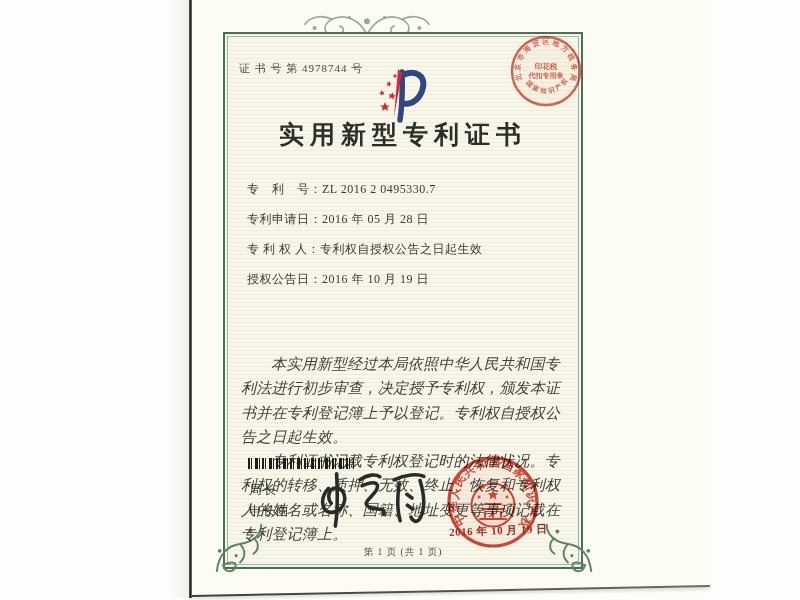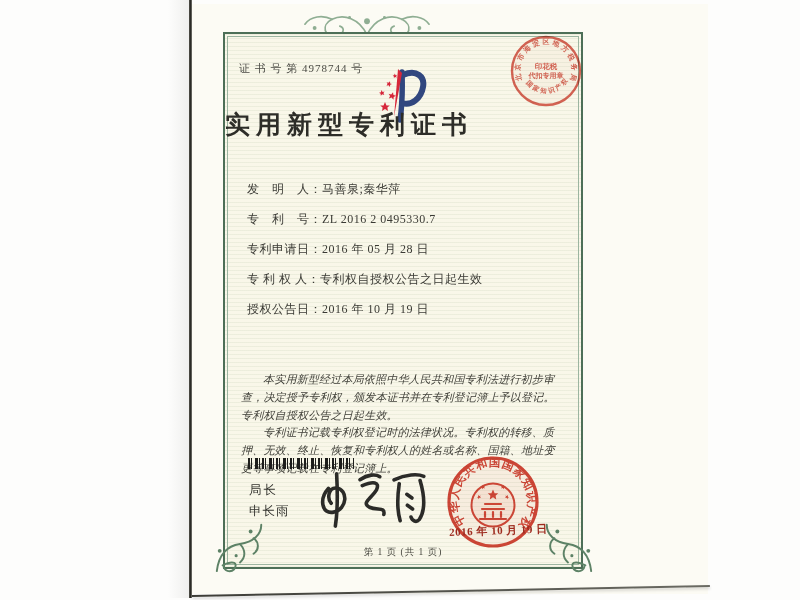--- a/index.html
+++ b/index.html
@@ -20,30 +20,30 @@
          border:2px solid #4d6f57;background-color:#f9f7e9;
          background-image:repeating-linear-gradient(180deg,rgba(128,152,112,0.10) 0 1px,rgba(0,0,0,0) 1px 4px);}
   .frame-inner{position:absolute;inset:2px;border:1px solid #9cb5a0;pointer-events:none;}
   .lace{position:absolute;left:78px;top:4px;width:194px;height:42px;}
   .corner{position:absolute;width:58px;height:58px;}
   .corner.bl{left:-14px;top:483px;}
   .corner.br{left:314px;top:483px;transform:scaleX(-1);}
   
   .cert-no{position:absolute;left:14px;top:27px;font-size:11px;letter-spacing:1px;color:#4a4a44;}
   .logo{position:absolute;left:146px;top:33px;width:56px;height:56px;}
-  .title{position:absolute;left:0;top:74px;width:100%;
+  .title{position:absolute;left:0;top:84px;width:100%;text-align:center;
          font-size:25px;font-weight:bold;letter-spacing:6px;color:#2d2d28;}
   
   .fields{position:absolute;left:22px;top:147px;width:312px;}
   .field{height:30px;font-size:12px;letter-spacing:0.5px;white-space:nowrap;}
   .field .lbl{color:#3a3a34;}
   .field .val{color:#3a3a34;}
   
-  .paras{position:absolute;left:16px;top:318px;width:324px;font-size:11px;
-         line-height:1.62;font-style:italic;color:#3f3f38;letter-spacing:0.2px;margin-top:19px;}
+  .paras{position:absolute;left:16px;top:318px;width:324px;font-size:15px;
+         line-height:1.62;font-style:italic;color:#3f3f38;letter-spacing:0.2px;}
   .paras p{margin:0;text-indent:2em;}
   
   .barcode{position:absolute;left:23px;top:424px;width:106px;height:11px;
         background-image:repeating-linear-gradient(90deg,
           #1d1d1b 0 2px,transparent 2px 3px,#1d1d1b 3px 4px,transparent 4px 7px,
           #1d1d1b 7px 10px,transparent 10px 11px,#1d1d1b 11px 12px,transparent 12px 14px);}
   .officer-title{position:absolute;left:24px;top:448px;font-size:12.5px;letter-spacing:2px;}
   .officer-name{position:absolute;left:24px;top:469px;font-size:12.5px;letter-spacing:1px;}
   .signature{position:absolute;left:86px;top:432px;width:126px;height:66px;transform:rotate(-3deg);}
   .seal{position:absolute;left:220px;top:420px;width:96px;height:96px;opacity:0.93;mix-blend-mode:multiply;}
@@ -126,21 +126,20 @@
           <use href="#st" transform="translate(21,29) scale(4) rotate(15)"></use>
           <use href="#st" transform="translate(11,26) scale(3) rotate(-12)"></use>
           <use href="#st" transform="translate(18,17) scale(3) rotate(20)"></use>
           <use href="#st" transform="translate(24,9) scale(2.4) rotate(-8)"></use>
         </g>
       </svg>
 
       <div class="title">实用新型专利证书</div>
 
       <div class="fields">
-        <div class="field"><span class="lbl">发　明　人：</span><span class="val">马善泉;秦华萍</span></div>
         <div class="field"><span class="lbl">专　利　号：</span><span class="val">ZL 2016 2 0495330.7</span></div>
         <div class="field"><span class="lbl">专利申请日：</span><span class="val">2016 年 05 月 28 日</span></div>
         <div class="field"><span class="lbl">专 利 权 人：</span><span class="val">专利权自授权公告之日起生效</span></div>
         <div class="field"><span class="lbl">授权公告日：</span><span class="val">2016 年 10 月 19 日</span></div>
       </div>
 
       <div class="paras">
         <p>本实用新型经过本局依照中华人民共和国专利法进行初步审查，决定授予专利权，颁发本证书并在专利登记簿上予以登记。专利权自授权公告之日起生效。</p>
         <p>专利证书记载专利权登记时的法律状况。专利权的转移、质押、无效、终止、恢复和专利权人的姓名或名称、国籍、地址变更等事项记载在专利登记簿上。</p>
       </div>

